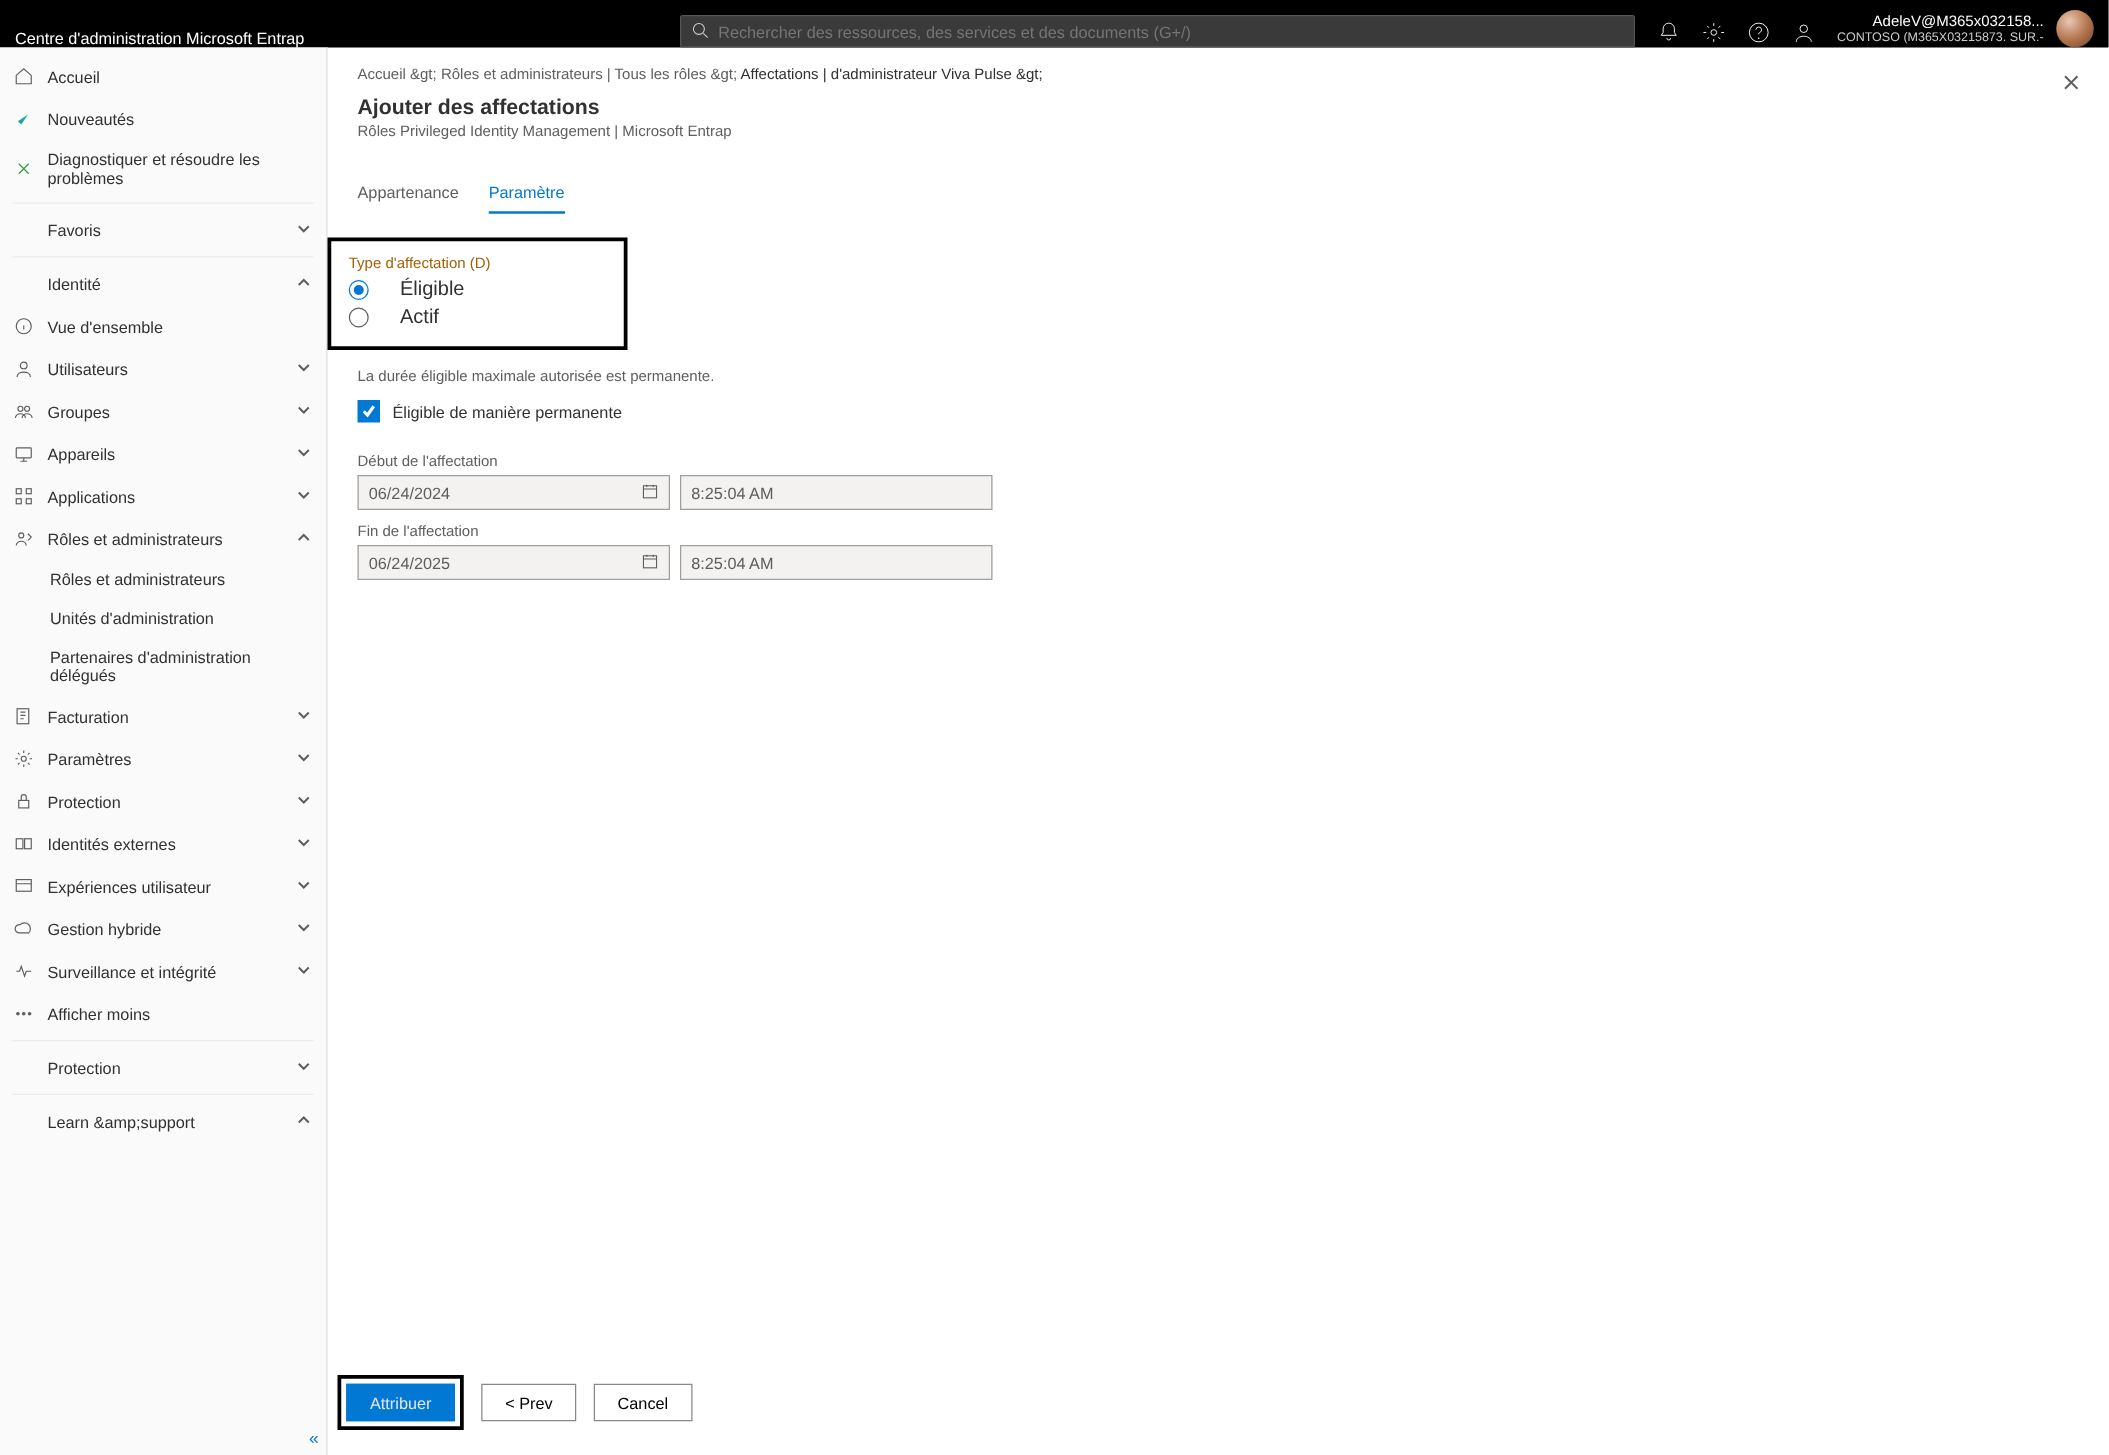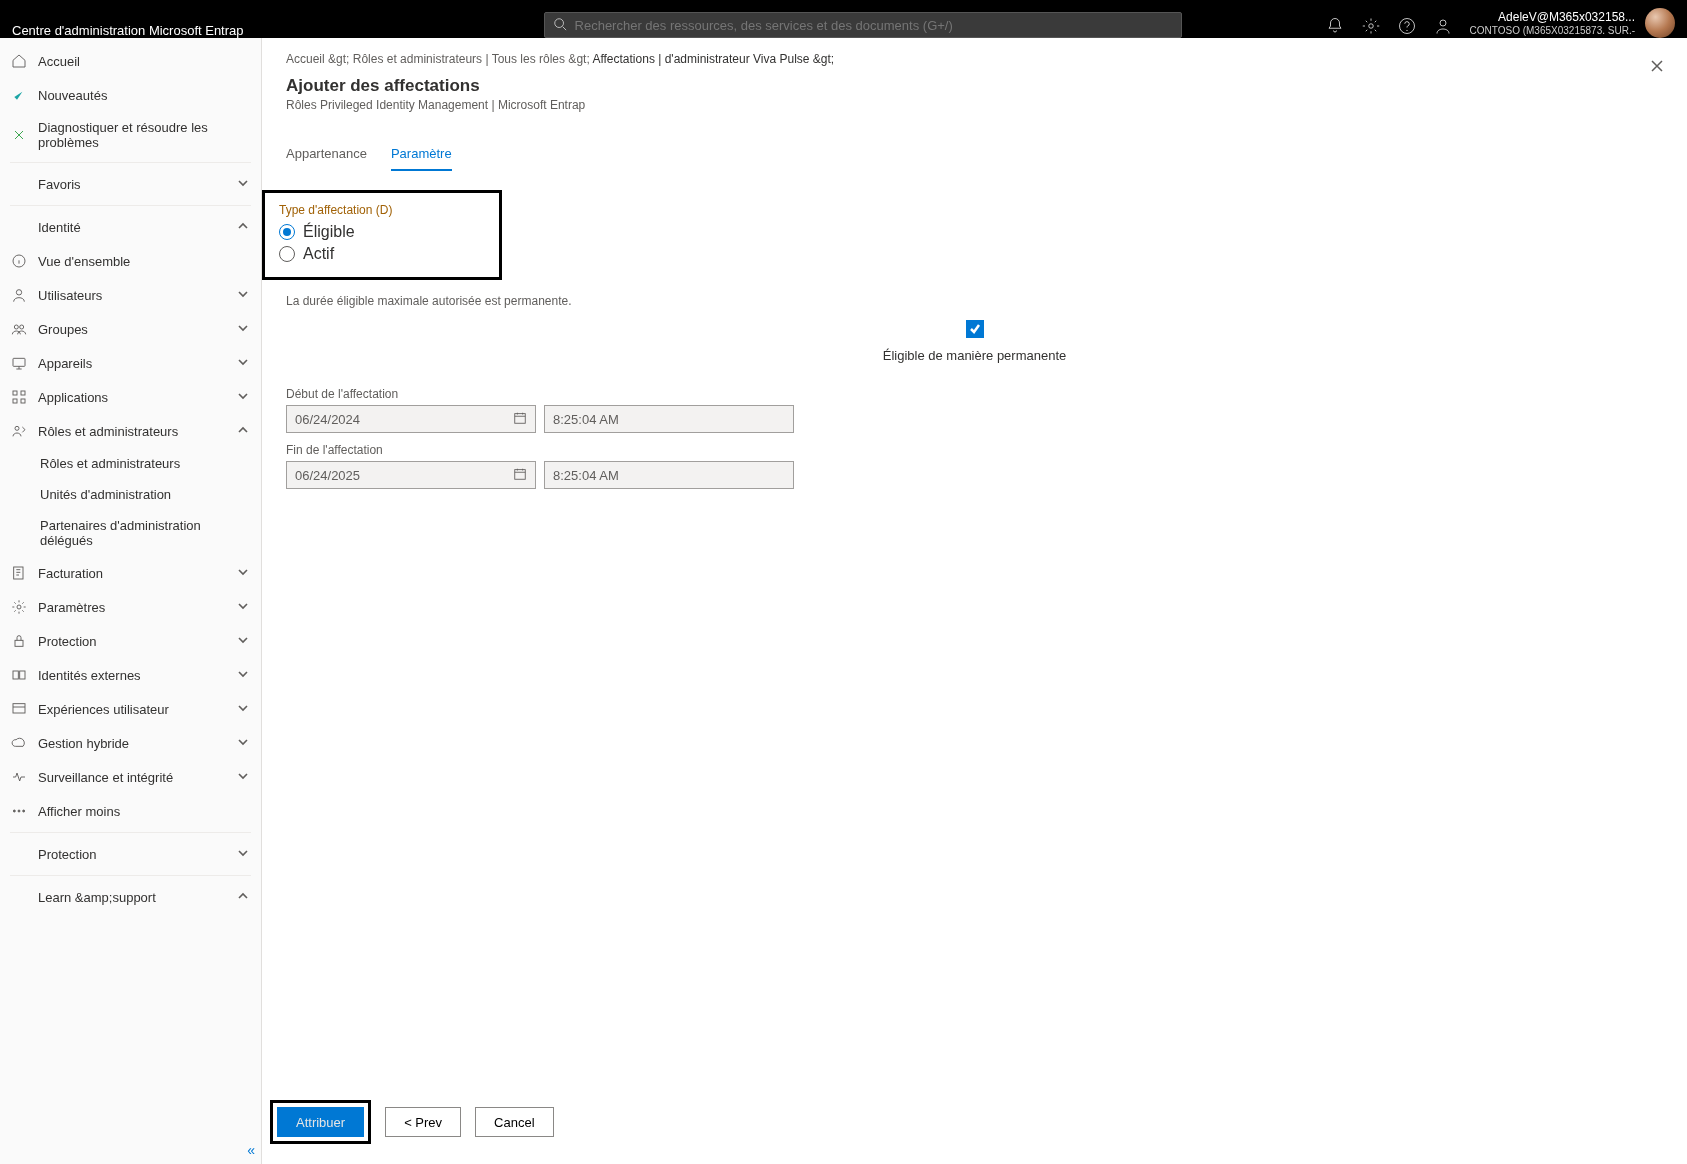--- a/index.html
+++ b/index.html
@@ -1,21 +1,21 @@
 <!DOCTYPE html>
 <html><head>
 <meta charset="utf-8">
 <style>
   * { box-sizing: border-box; margin: 0; padding: 0; }
   body { font-family: "Segoe UI", Tahoma, sans-serif; font-size: 13px; color: #323130; background: #fff; width: 1687px; height: 1164px; overflow: hidden; }
 
   
   .topbar { display: flex; align-items: flex-end; background: #000; color: #fff; height: 38px; padding: 0 12px; }
   .topbar .title { font-size: 13px; font-weight: 400; }
-  .topbar .search-wrap { flex: 0 0 auto; margin-left: 300px; display: flex; align-items: center; background: #3a3a3a; border: 1px solid #555; border-radius: 2px; padding: 2px 8px; width: 638px; height: 26px; }
+  .topbar .search-wrap { flex: 0 0 auto; margin-left: 300px; display: flex; align-items: center; background: #3a3a3a; border: 1px solid #555; border-radius: 2px; padding: 2px 8px; width: 764px; height: 26px; }
   .topbar .search-wrap svg { width: 14px; height: 14px; fill: #ccc; margin-right: 8px; }
   .topbar .search-wrap input { background: transparent; border: none; color: #ccc; font-size: 13px; width: 100%; outline: none; }
   .topbar .spacer { flex: 1; }
   .topbar .hicons { display: flex; gap: 18px; align-items: center; margin: 0 18px; }
   .topbar .hicons svg { width: 18px; height: 18px; fill: #fff; }
   .topbar .user { text-align: right; font-size: 12px; line-height: 14px; margin-right: 10px; }
   .topbar .user .line2 { font-size: 10px; color: #ccc; }
   .topbar .avatar { width: 30px; height: 30px; border-radius: 50%; background: radial-gradient(circle at 35% 30%, #e8c7b0 0%, #b57850 50%, #6d3f24 100%); }
 
   
@@ -53,28 +53,28 @@
   .close-x { position: absolute; top: 20px; right: 22px; cursor: pointer; }
   .close-x svg { width: 16px; height: 16px; stroke: #605e5c; stroke-width: 1.5; }
 
   .tabs { display: flex; gap: 24px; border-bottom: 1px solid transparent; margin-bottom: 18px; }
   .tab { padding-bottom: 8px; cursor: pointer; font-size: 13px; color: #605e5c; }
   .tab.active { color: #0078d4; border-bottom: 2px solid #0078d4; }
 
   
   .highlight-box { border: 3px solid #000; padding: 10px 14px 10px 14px; width: 240px; margin-left: -24px; margin-bottom: 14px; }
   .form-label { font-size: 12px; color: #a16207; margin-bottom: 6px; display: block; }
-  .radio-row { display: flex; align-items: center; gap: 8px; margin: 4px 0; font-size: 16px; cursor: pointer; }
+  .radio-row { display: flex; align-items: center; gap: 25px; margin: 4px 0; font-size: 16px; cursor: pointer; }
   .radio { width: 16px; height: 16px; border: 1.5px solid #605e5c; border-radius: 50%; display: inline-flex; align-items: center; justify-content: center; }
   .radio.checked { border-color: #0078d4; }
   .radio.checked::after { content: ""; width: 8px; height: 8px; background: #0078d4; border-radius: 50%; }
 
   .info-text { font-size: 12px; color: #605e5c; margin-bottom: 12px; }
 
-  .check-row { display: flex; align-items: center; gap: 10px; font-size: 13px; cursor: pointer; margin-bottom: 24px; flex-direction: column; }
+  .check-row { display: flex; align-items: center; gap: 10px; font-size: 13px; cursor: pointer; margin-bottom: 24px; }
   .chk { width: 18px; height: 18px; background: #0078d4; display: inline-flex; align-items: center; justify-content: center; }
   .chk svg { width: 12px; height: 12px; stroke: #fff; stroke-width: 2.5; fill: none; }
 
   .field-label { font-size: 12px; color: #605e5c; margin-bottom: 4px; margin-top: 10px; display: block; }
   .dt-row { display: flex; gap: 8px; margin-bottom: 6px; }
   .date-input, .time-input { height: 28px; border: 1px solid #a19f9d; background: #f3f2f1; padding: 0 8px; font-size: 13px; color: #605e5c; display: flex; align-items: center; justify-content: space-between; }
   .date-input { width: 250px; }
   .time-input { width: 250px; }
   .date-input svg { width: 14px; height: 14px; stroke: #605e5c; fill: none; }
 

